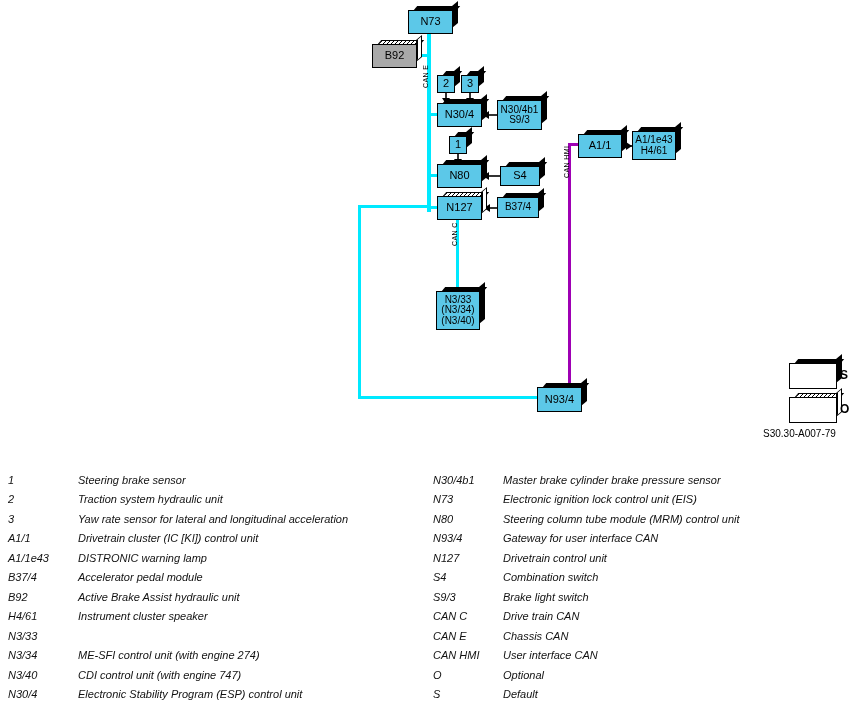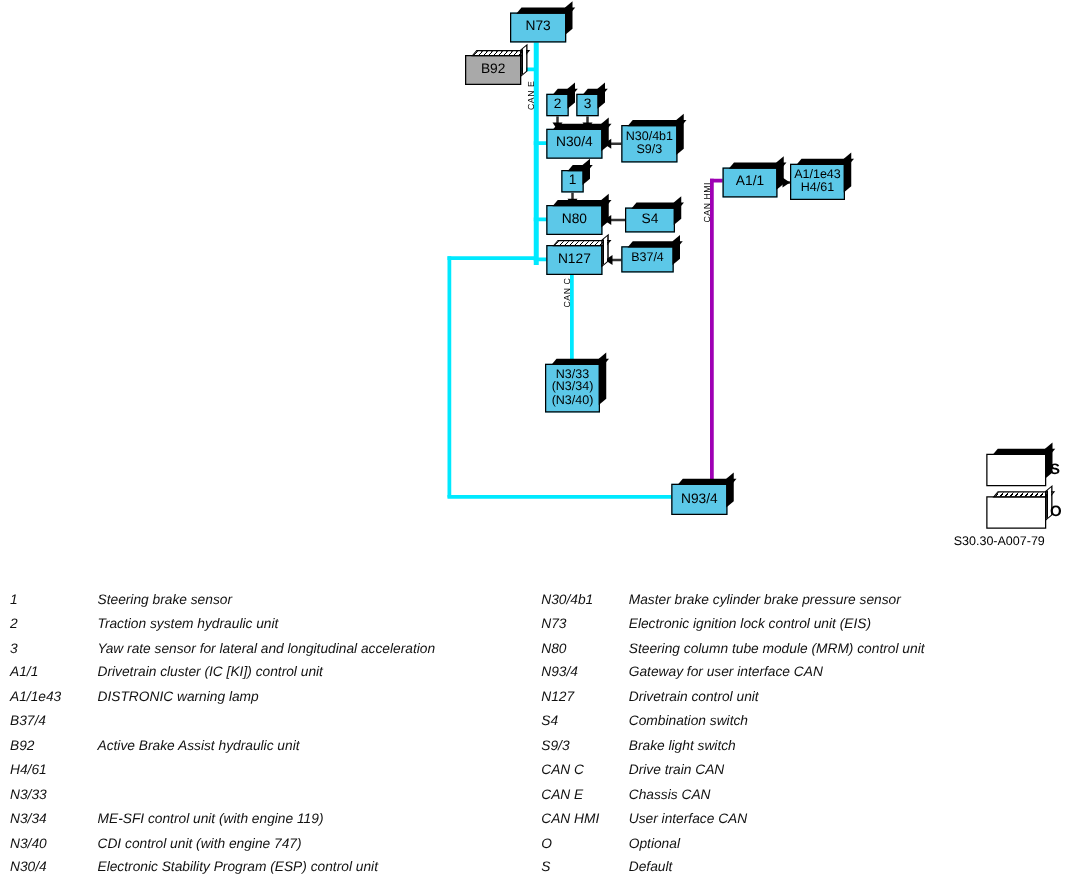--- a/index.html
+++ b/index.html
@@ -266,34 +266,36 @@
     <div class="legrow">
         <span class="legkey">A1/1</span>
         <span class="legval">Drivetrain cluster (IC [KI]) control unit</span>
       </div>
     <div class="legrow">
         <span class="legkey">A1/1e43</span>
         <span class="legval">DISTRONIC warning lamp</span>
       </div>
     <div class="legrow">
         <span class="legkey">B37/4</span>
+        <span class="legval">Accelerator pedal module</span>
       </div>
     <div class="legrow">
         <span class="legkey">B92</span>
         <span class="legval">Active Brake Assist hydraulic unit</span>
       </div>
     <div class="legrow">
         <span class="legkey">H4/61</span>
+        <span class="legval">Instrument cluster speaker</span>
       </div>
     <div class="legrow">
         <span class="legkey">N3/33</span>
       </div>
     <div class="legrow">
         <span class="legkey">N3/34</span>
-        <span class="legval">ME-SFI control unit (with engine 119)</span>
+        <span class="legval">ME-SFI control unit (with engine 274)</span>
       </div>
     <div class="legrow">
         <span class="legkey">N3/40</span>
         <span class="legval">CDI control unit (with engine 747)</span>
       </div>
     <div class="legrow">
         <span class="legkey">N30/4</span>
         <span class="legval">Electronic Stability Program (ESP) control unit</span>
       </div>
   </div>

